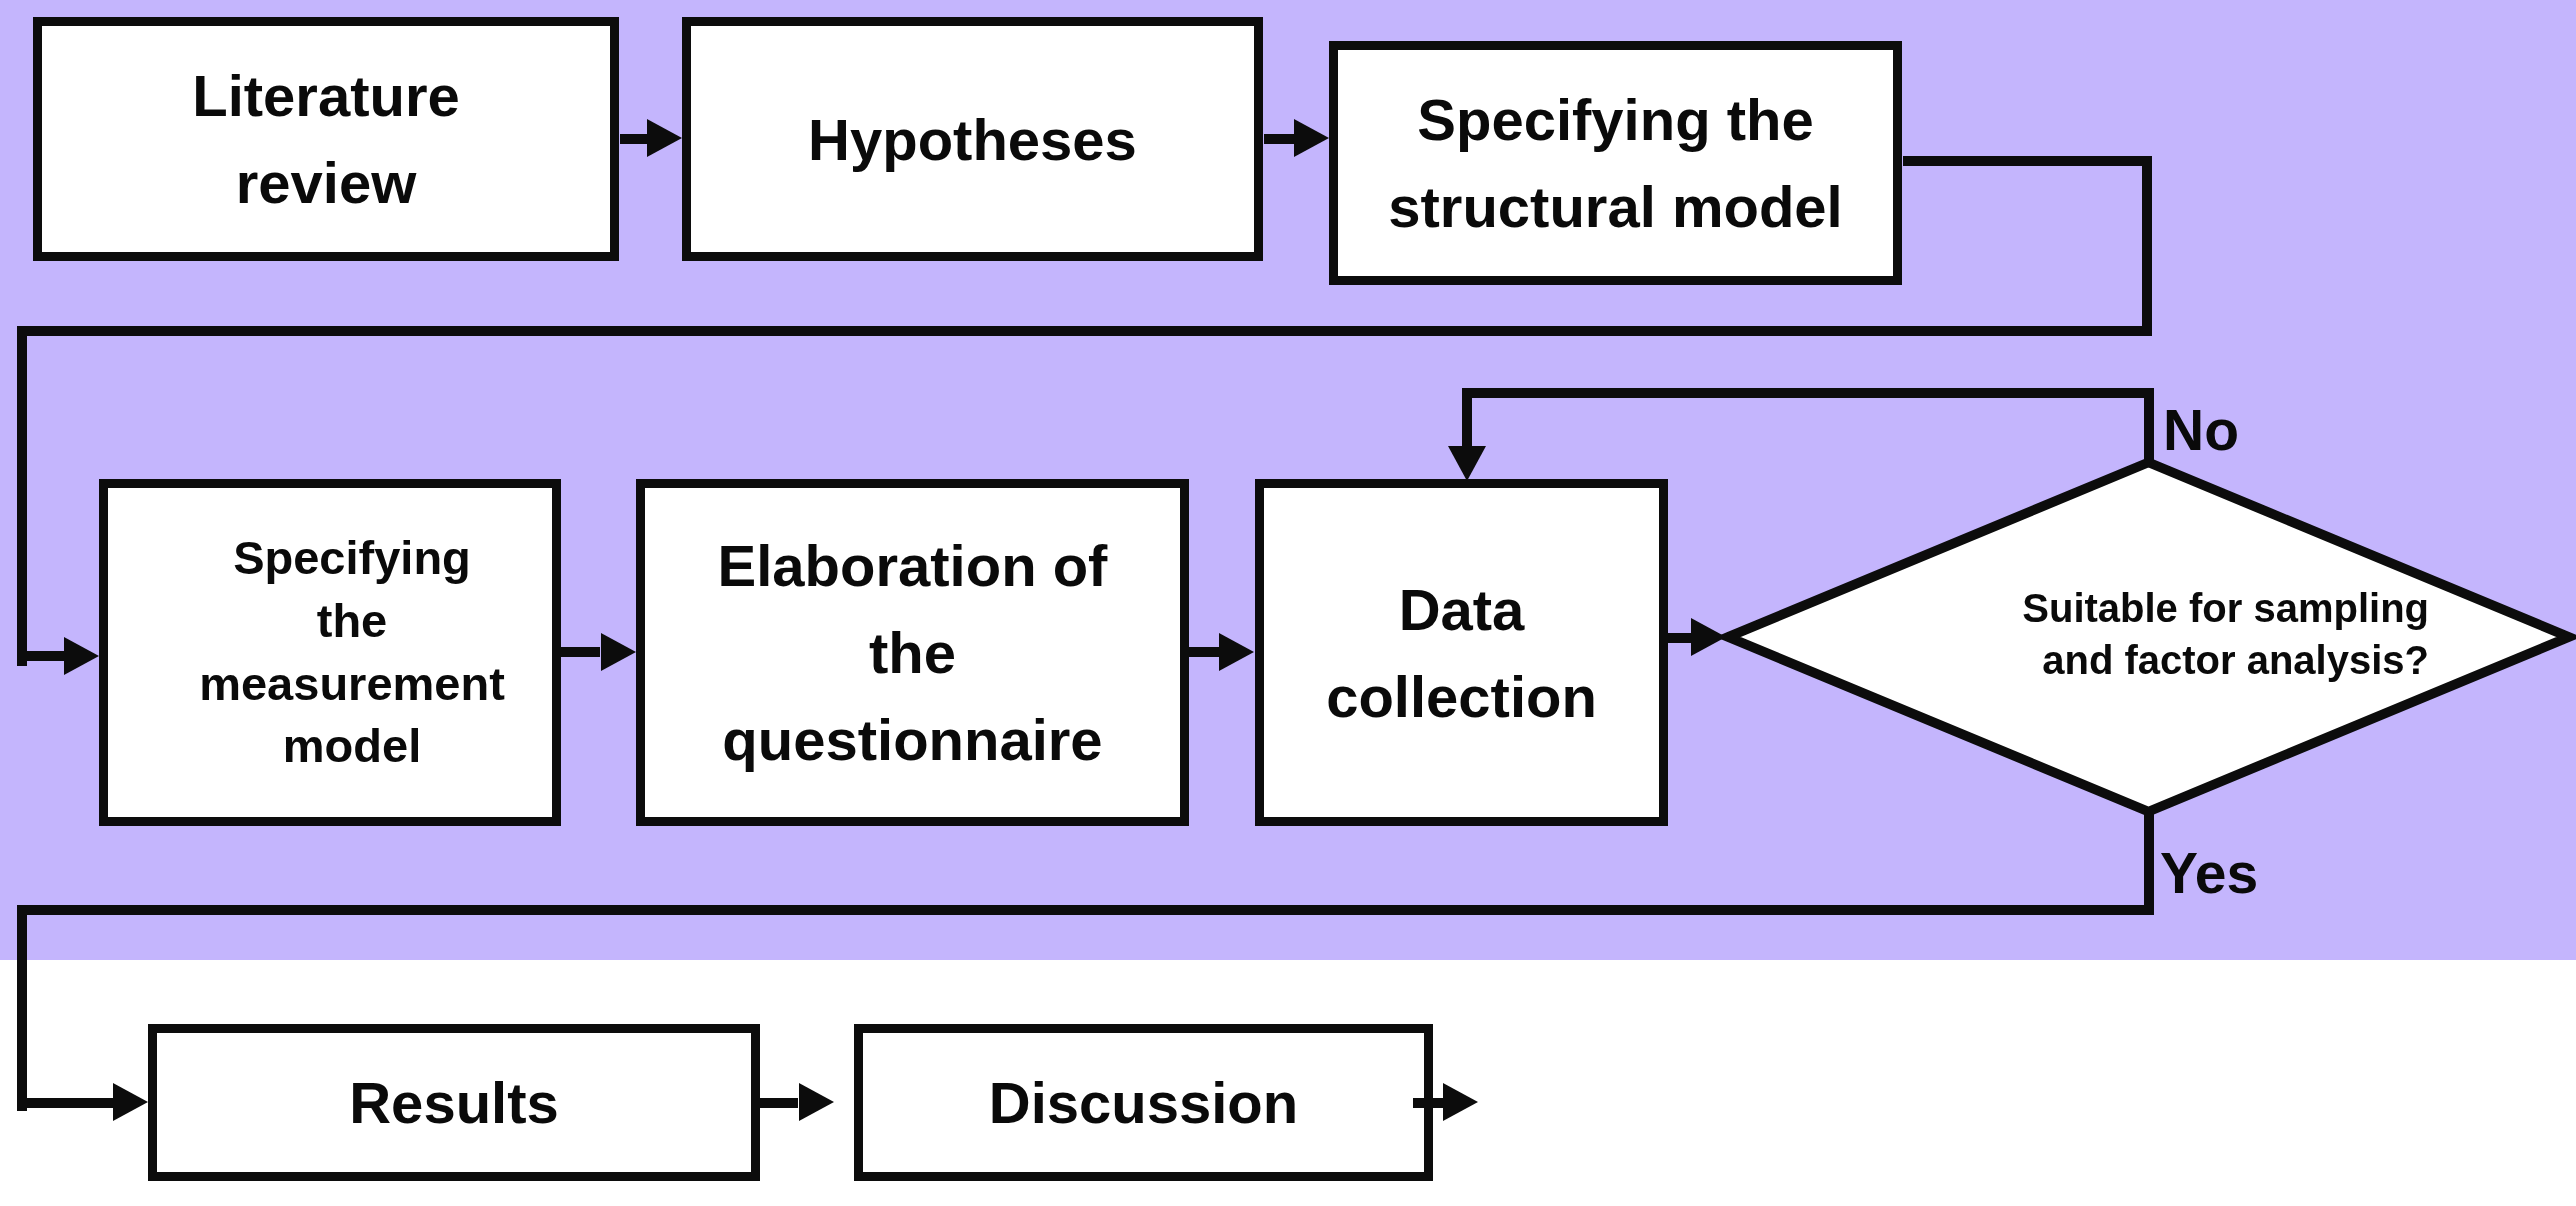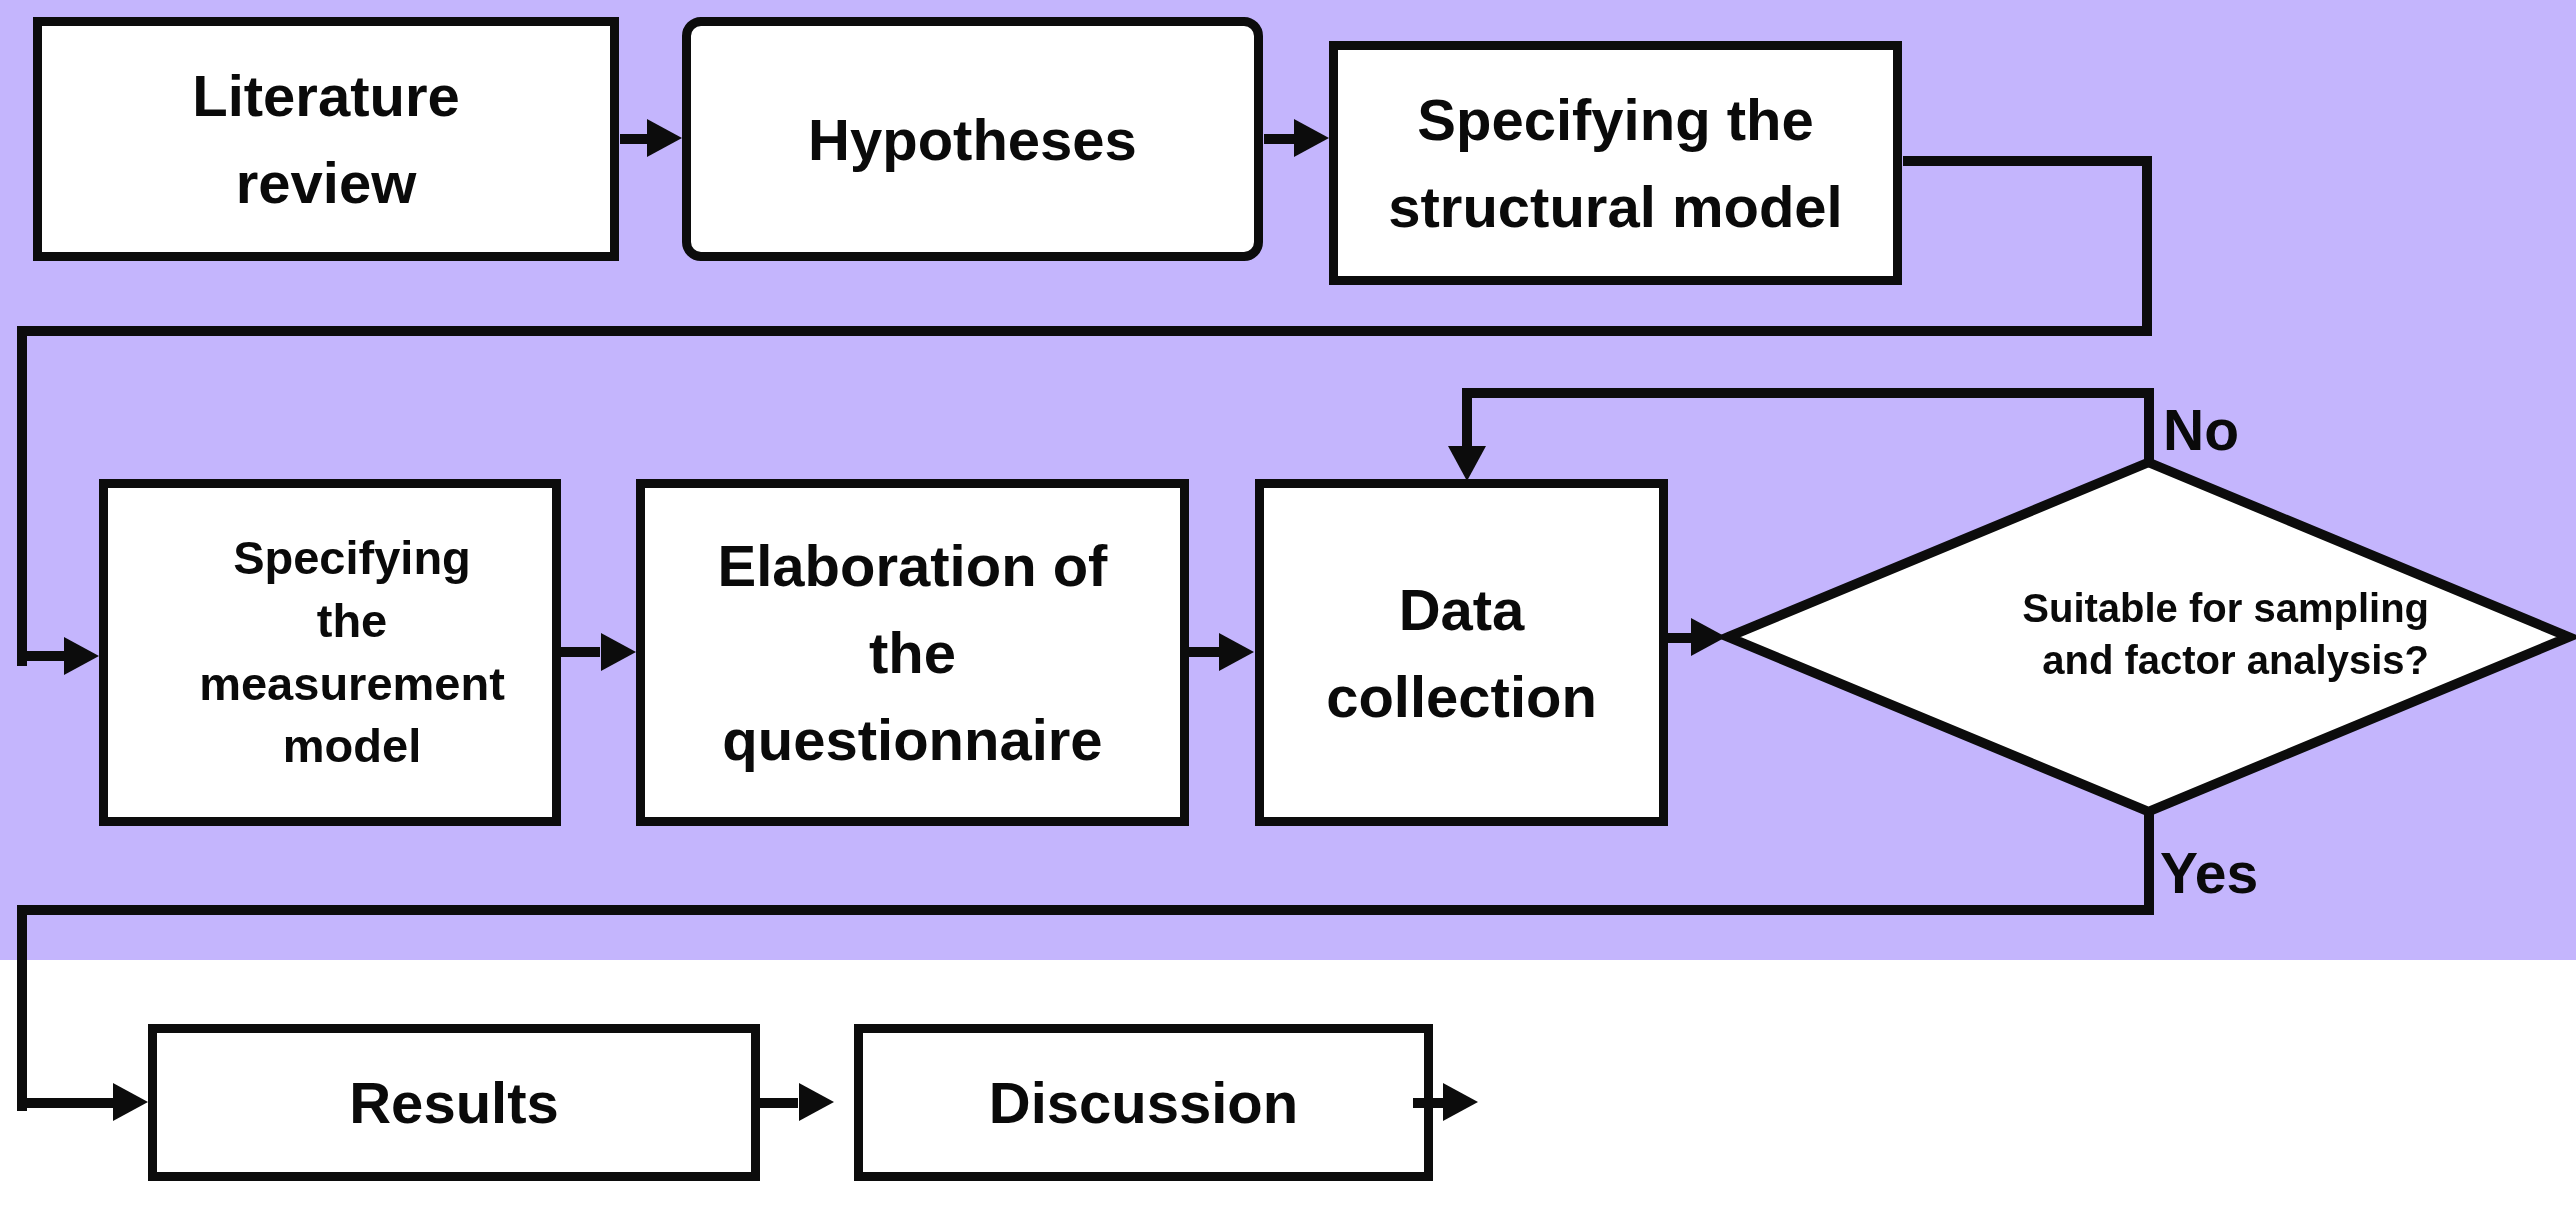--- a/index.html
+++ b/index.html
@@ -26,21 +26,21 @@
 </style>
 </head>
 <body>
 
 <div class="canvas">
 
   <div class="node" style="left:33px;top:17px;width:586px;height:244px;">
     <span class="label f-lg">Literature
 review</span>
   </div>
-  <div class="node" style="left:682px;top:17px;width:581px;height:244px;border-radius:19px;">
+  <div class="node" style="left:682px;top:17px;width:581px;height:244px;">
     <span class="label f-lg">Hypotheses</span>
   </div>
   <div class="node" style="left:1329px;top:17px;width:573px;height:244px;margin-top:24px;">
     <span class="label f-lg">Specifying the
 structural model</span>
   </div>
 
   <div class="node" style="left:99px;top:479px;width:462px;height:347px;padding-left:44px;">
     <span class="label f-md">Specifying
 the

